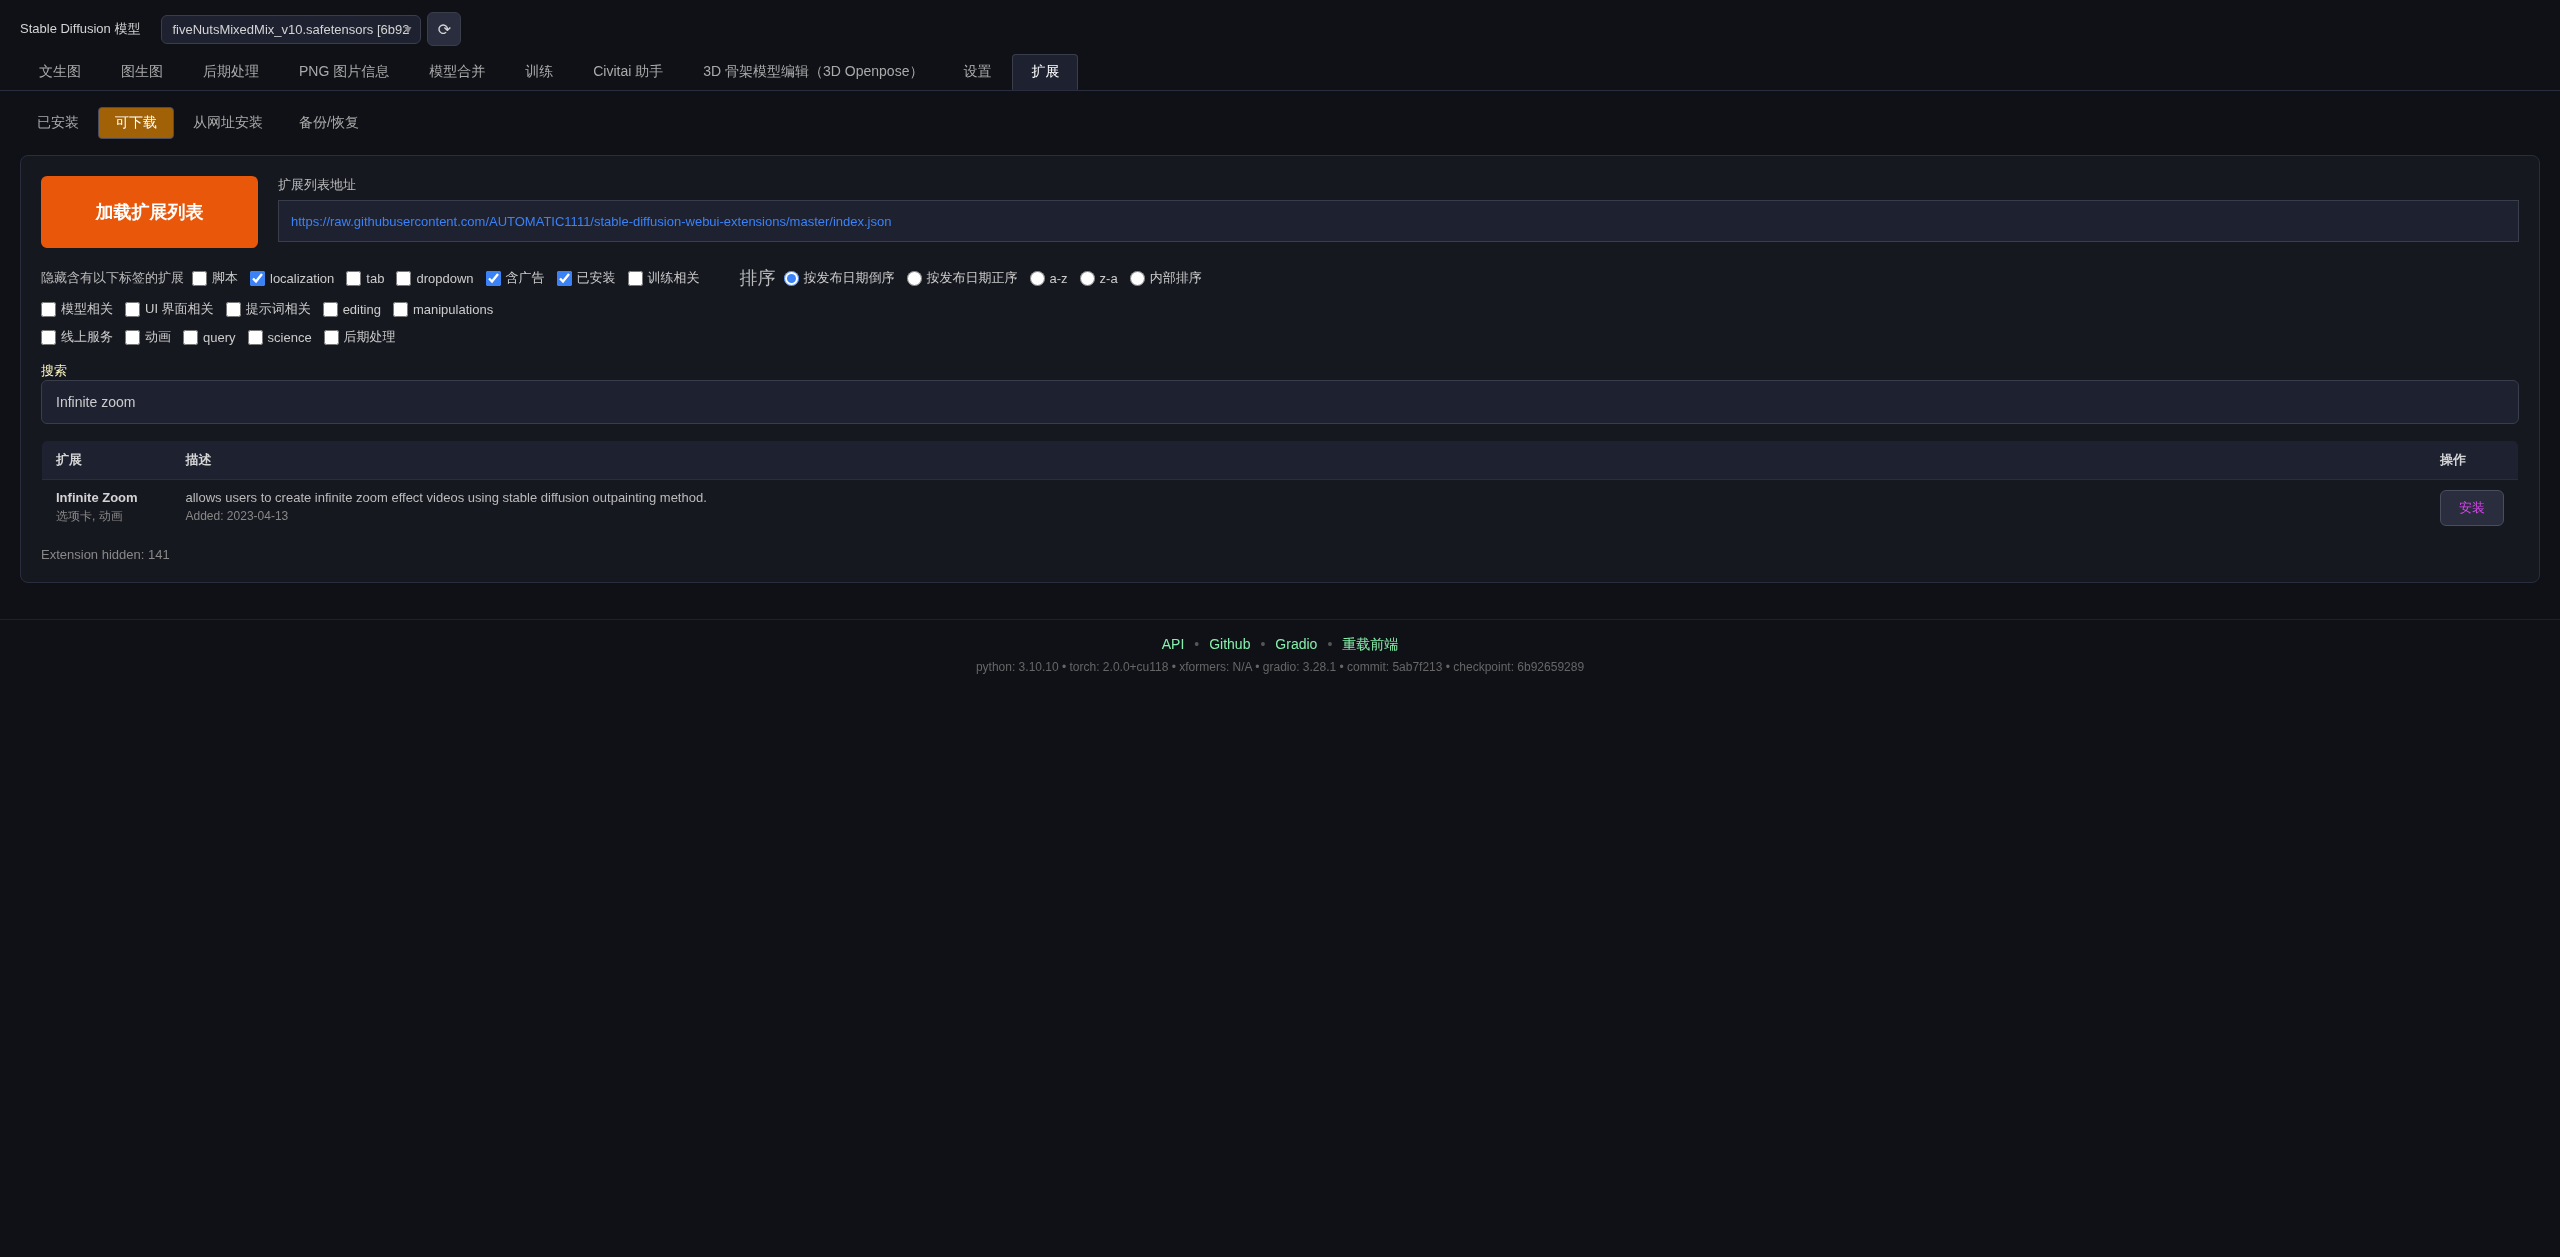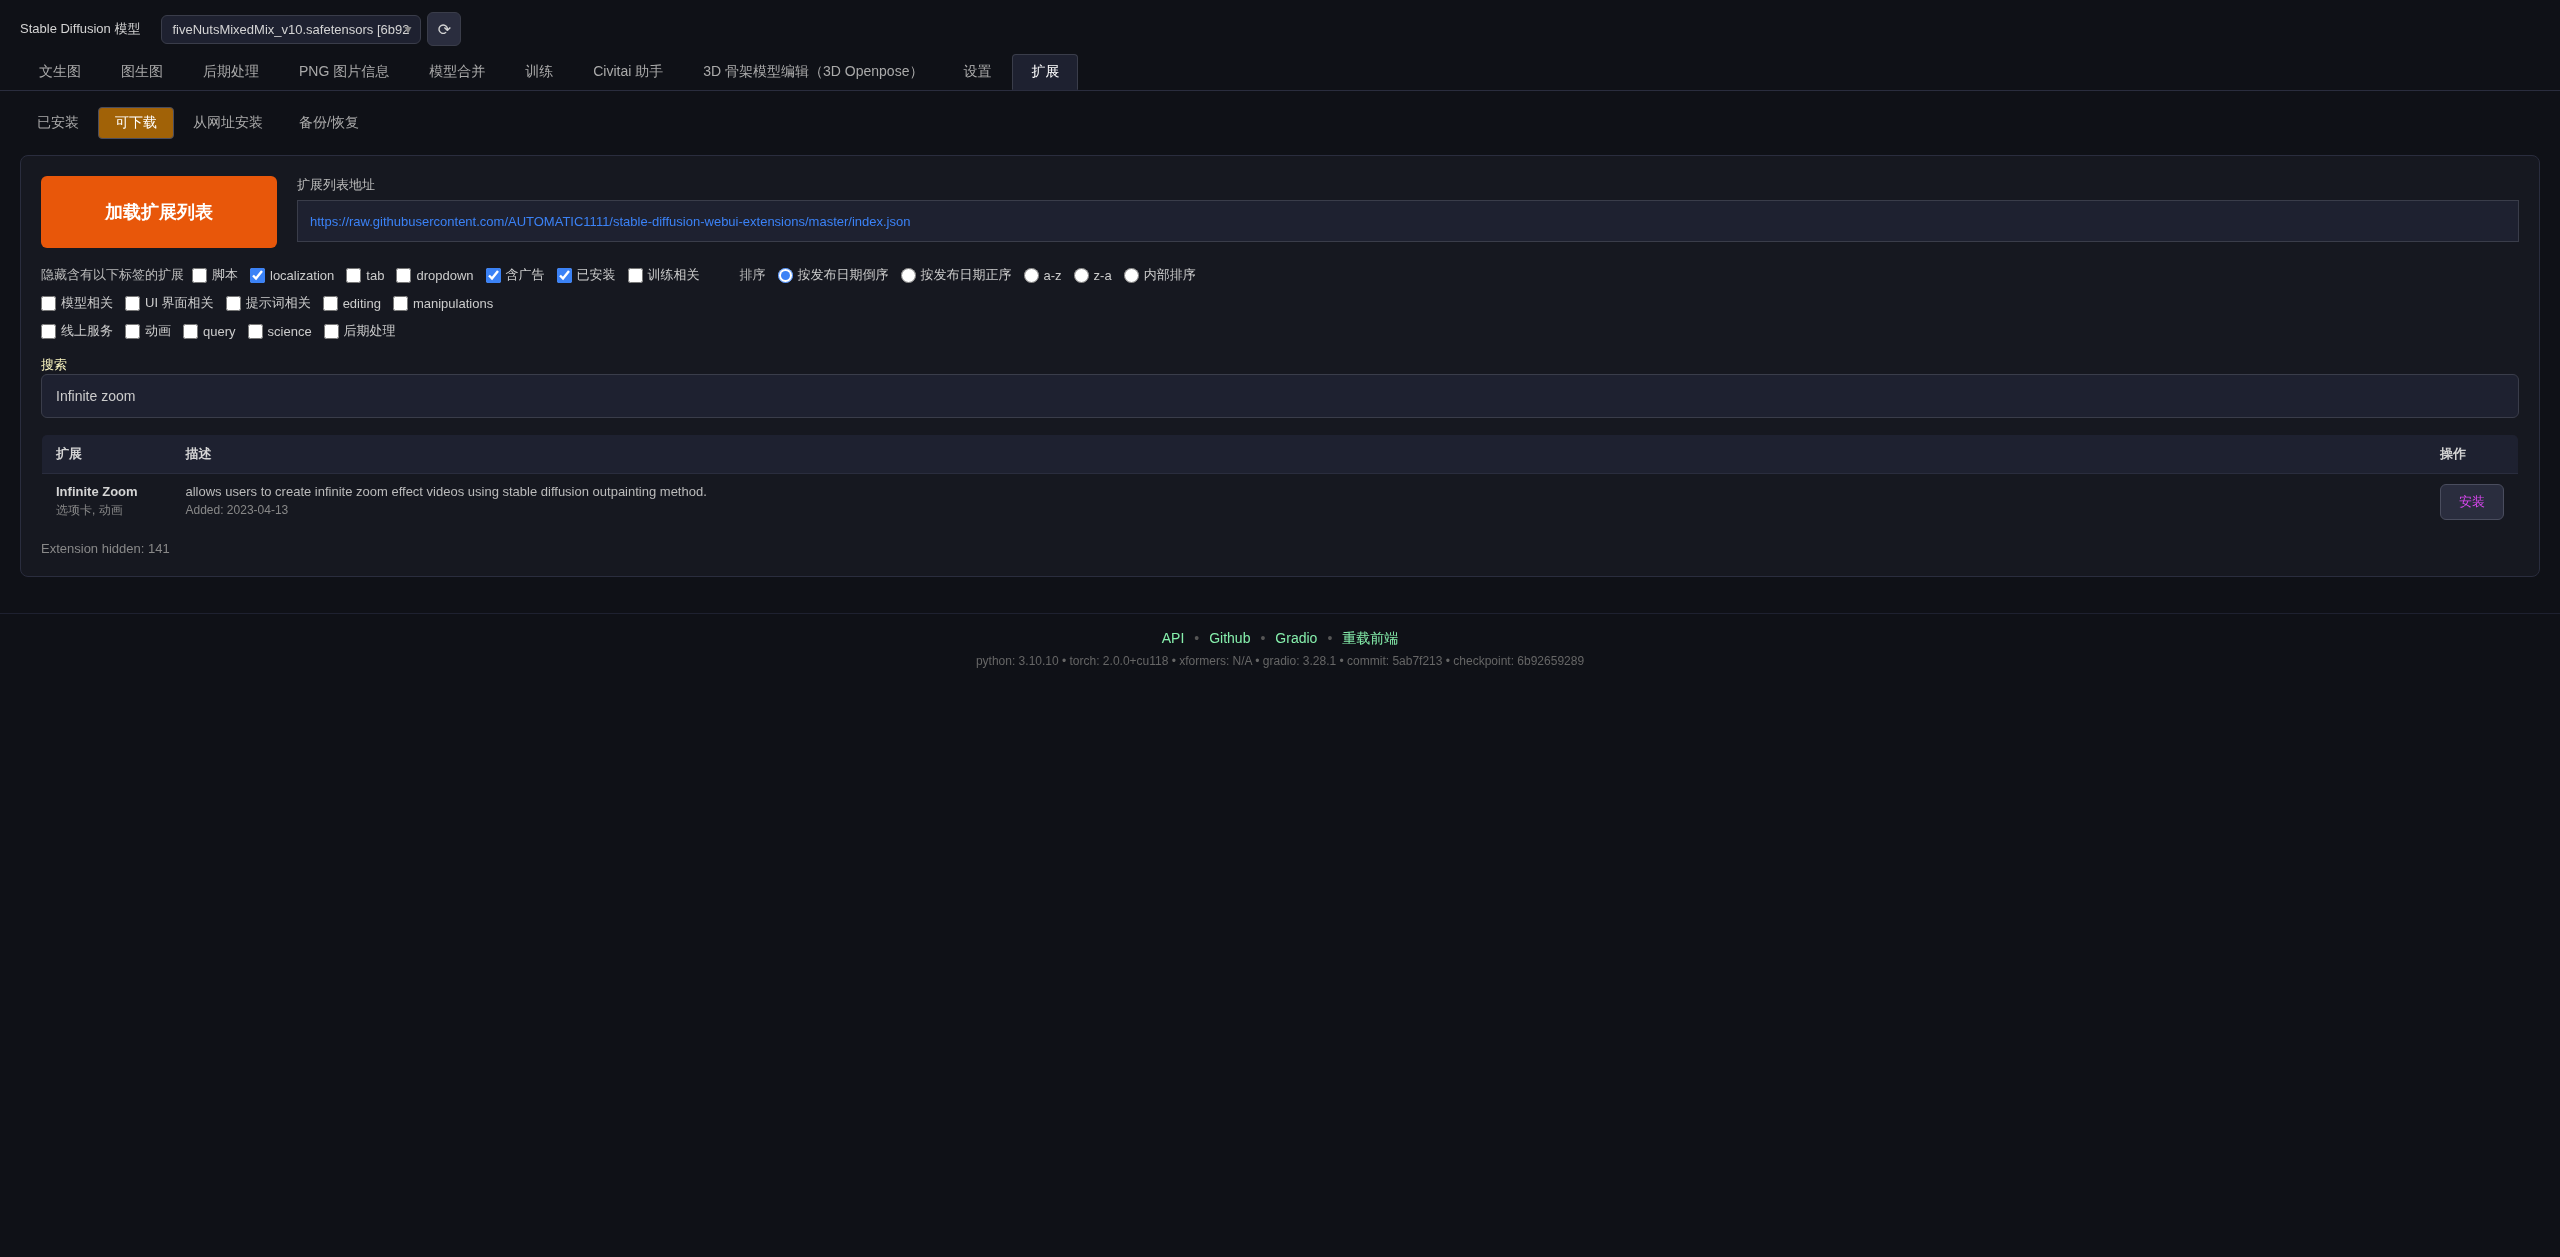--- a/index.html
+++ b/index.html
@@ -118,21 +118,21 @@
       align-items: flex-start;
       gap: 20px;
       margin-bottom: 18px;
     }
     .load-btn {
       background: #e8570a;
       color: #fff;
       border: none;
       border-radius: 6px;
       padding: 0;
-      width: 236px;
+      width: 217px;
       height: 72px;
       font-size: 18px;
       font-weight: bold;
       cursor: pointer;
       flex-shrink: 0;
     }
     .url-section {
       flex: 1;
     }
     .url-label {
@@ -152,21 +152,21 @@
     }
     .filter-section {
       margin-bottom: 16px;
     }
     .filter-title {
       font-size: 13px;
       color: #bbb;
       min-width: 120px;
     }
     .sort-title {
-      font-size: 13px;
+      font-size: 18px;
       color: #bbb;
       min-width: 30px;
     }
     .checkbox-group {
       display: flex;
       flex-wrap: wrap;
       gap: 12px;
       align-items: center;
     }
     .checkbox-item {

